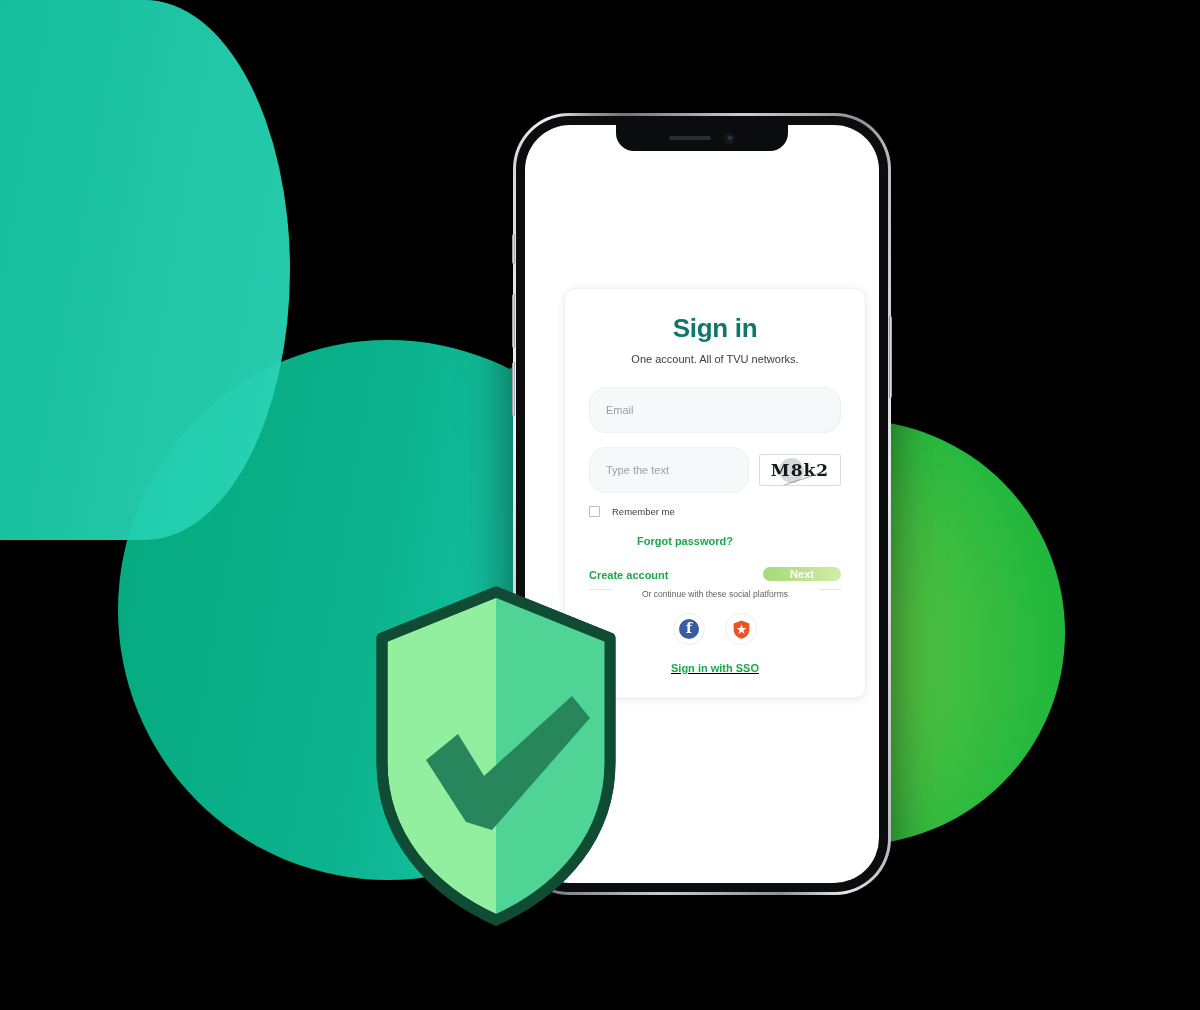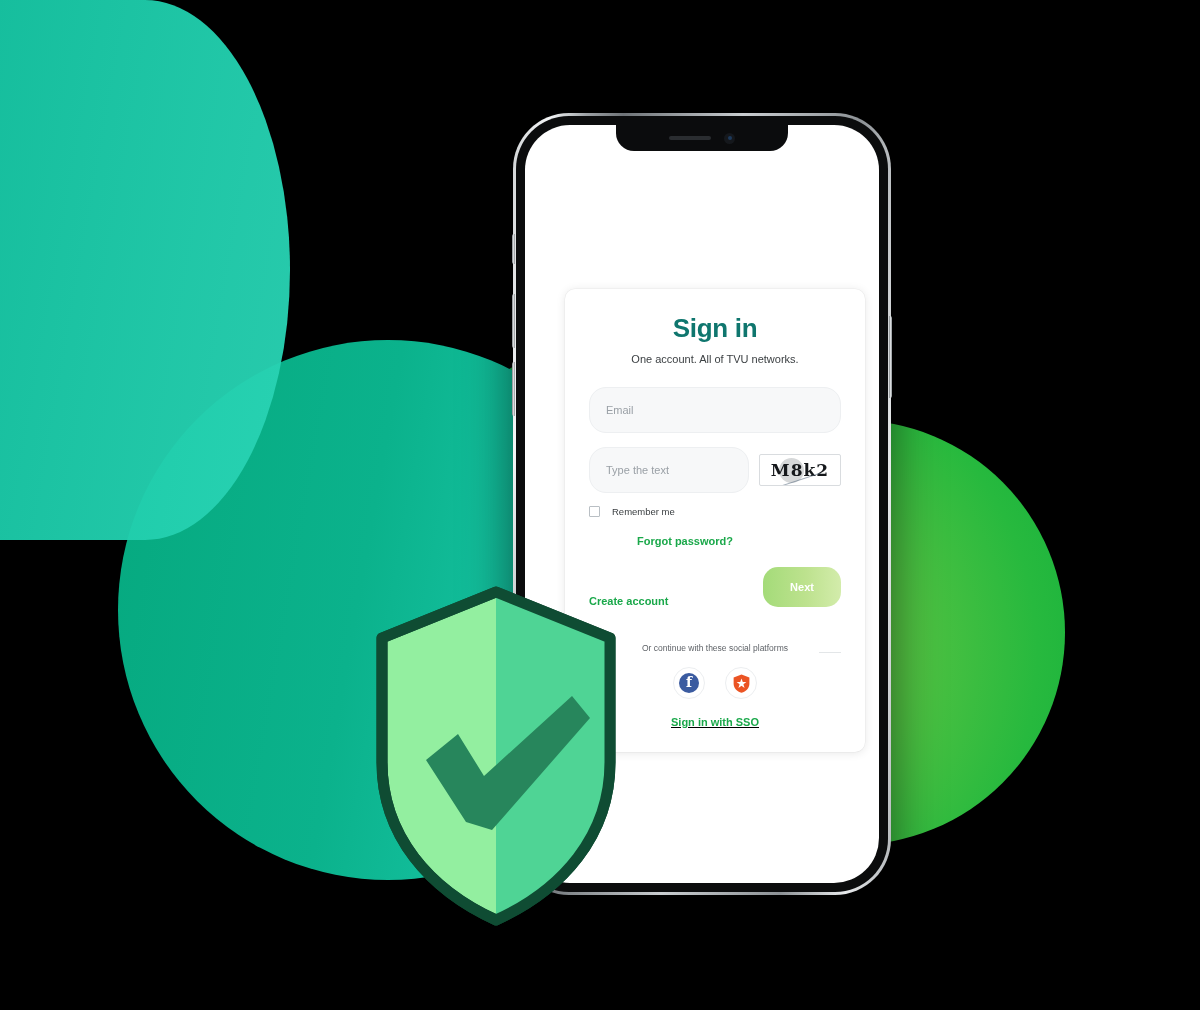--- a/index.html
+++ b/index.html
@@ -224,35 +224,35 @@
   }
   #forgot-password { margin-top: 18px; display: inline-block; margin-left: 48px; }
 
   #action-row {
     margin-top: 18px;
     display: flex;
     align-items: flex-end;
     justify-content: space-between;
   }
   #next-button {
-    width: 78px; height: 40px;
+    width: 78px; height: 14px;
     border-radius: 15px;
     border: none;
     background: linear-gradient(90deg,#a4db79 0%,#bde28e 55%,#d3ecab 100%);
     color: #ffffff;
     font-size: 11px;
     font-weight: 600;
     font-family: "Liberation Sans", sans-serif;
     cursor: pointer;
   }
 
   #social-divider {
-    margin-top: 36px;
-    display: flex;
-    align-items: flex-end;
+    margin-top: 8px;
+    display: flex;
+    align-items: flex-start;
     gap: 8px;
   }
   #social-divider .rule {
     height: 1px;
     background: #e3e6e8;
     flex: 0 0 22px;
   }
   #social-divider-text {
     flex: 1;
     text-align: center;

